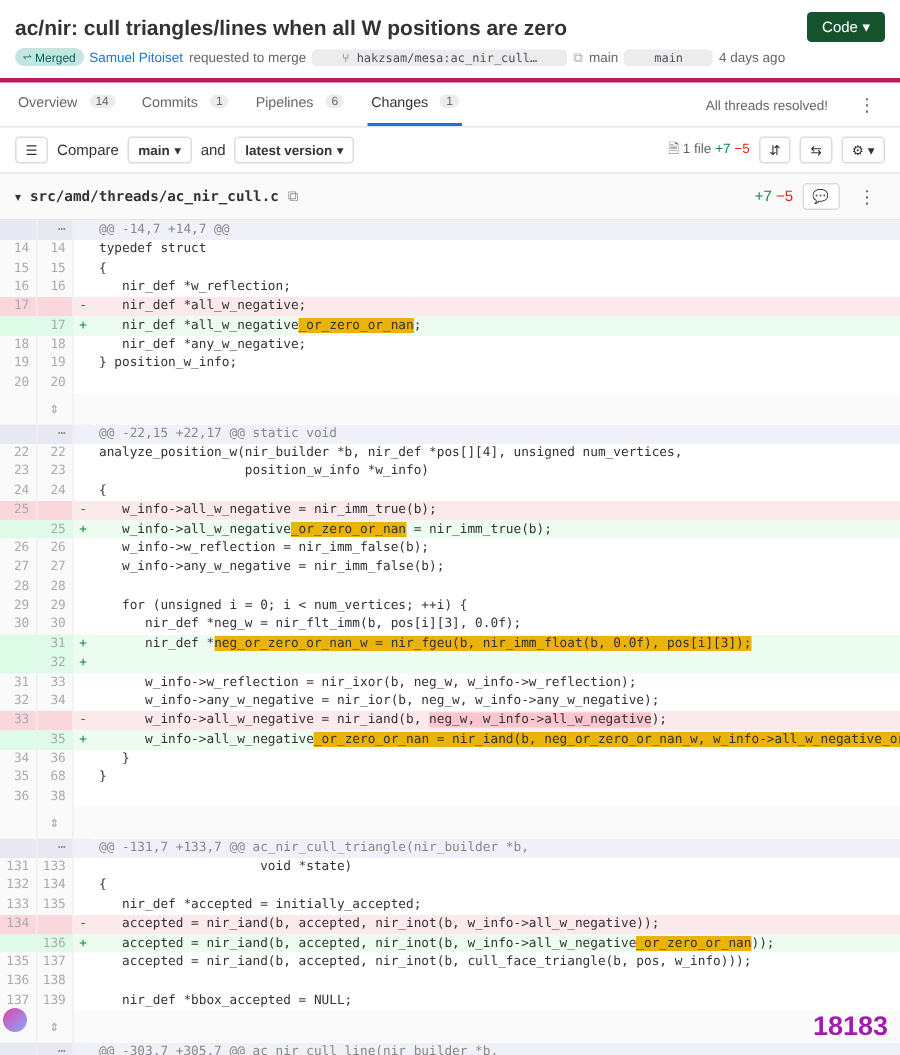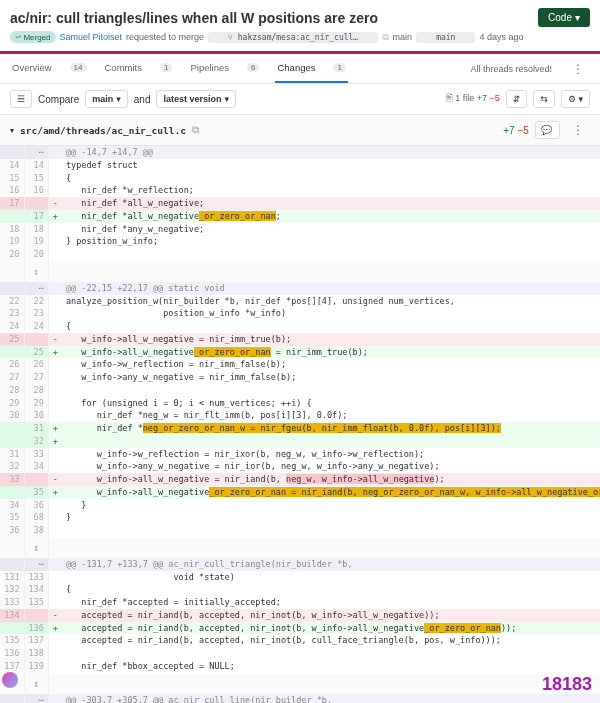--- a/index.html
+++ b/index.html
@@ -7,21 +7,21 @@
 .header{padding:8px 10px;border-bottom:3px solid #be185d}
 .title-row{display:flex;align-items:center;gap:8px;margin-bottom:4px}
 .title{font-size:14px;font-weight:600;color:#333}
 .code-btn{margin-left:auto;background:#14532d;color:#fff;padding:4px 10px;border-radius:3px;font-size:10px;border:none;display:flex;align-items:center;gap:3px}
 .meta-row{display:flex;align-items:center;gap:4px;font-size:9px;color:#666}
 .badge{background:#c3e6e1;color:#0b5f5a;padding:1px 5px;border-radius:8px;font-size:8px;display:inline-flex;align-items:center;gap:2px}
 .branch{background:#ececef;color:#535158;padding:1px 20px;border-radius:3px;font-family:monospace;font-size:8px}
 .link{color:#1f75cb}
 .icon-cp{opacity:.5}
 .tabs{display:flex;align-items:center;padding:0 10px;border-bottom:1px solid #e5e5e5;gap:14px}
-.tab{padding:8px 2px;font-size:9.5px;color:#666;display:flex;align-items:center;gap:18px;border-bottom:2px solid transparent}
+.tab{padding:8px 2px;font-size:9.5px;color:#666;display:flex;align-items:flex-start;gap:8px;border-bottom:2px solid transparent}
 .tab.active{color:#333;border-bottom-color:#1f75cb;font-weight:400}
 .tab-count{background:#ececef;color:#666;padding:0 4px;border-radius:7px;font-size:8px}
 .resolved{margin-left:auto;font-size:9px;color:#666}
 .kebab{padding:0 6px;font-size:12px;color:#666}
 .toolbar{display:flex;align-items:center;padding:6px 10px;border-bottom:1px solid #e5e5e5;gap:6px}
 .btn{background:#fff;border:1px solid #dcdcde;padding:3px 6px;border-radius:3px;font-size:9px;color:#333;display:inline-flex;align-items:center;gap:3px}
 .file-summary{margin-left:auto;font-size:9px;color:#666}
 .plus{color:#108548}.minus{color:#dd2b0e}
 .file-header{display:flex;align-items:center;padding:6px 10px;background:#fafafa;border-bottom:1px solid #e5e5e5;gap:6px}
 .file-path{font-family:monospace;font-size:9.5px;font-weight:600}

